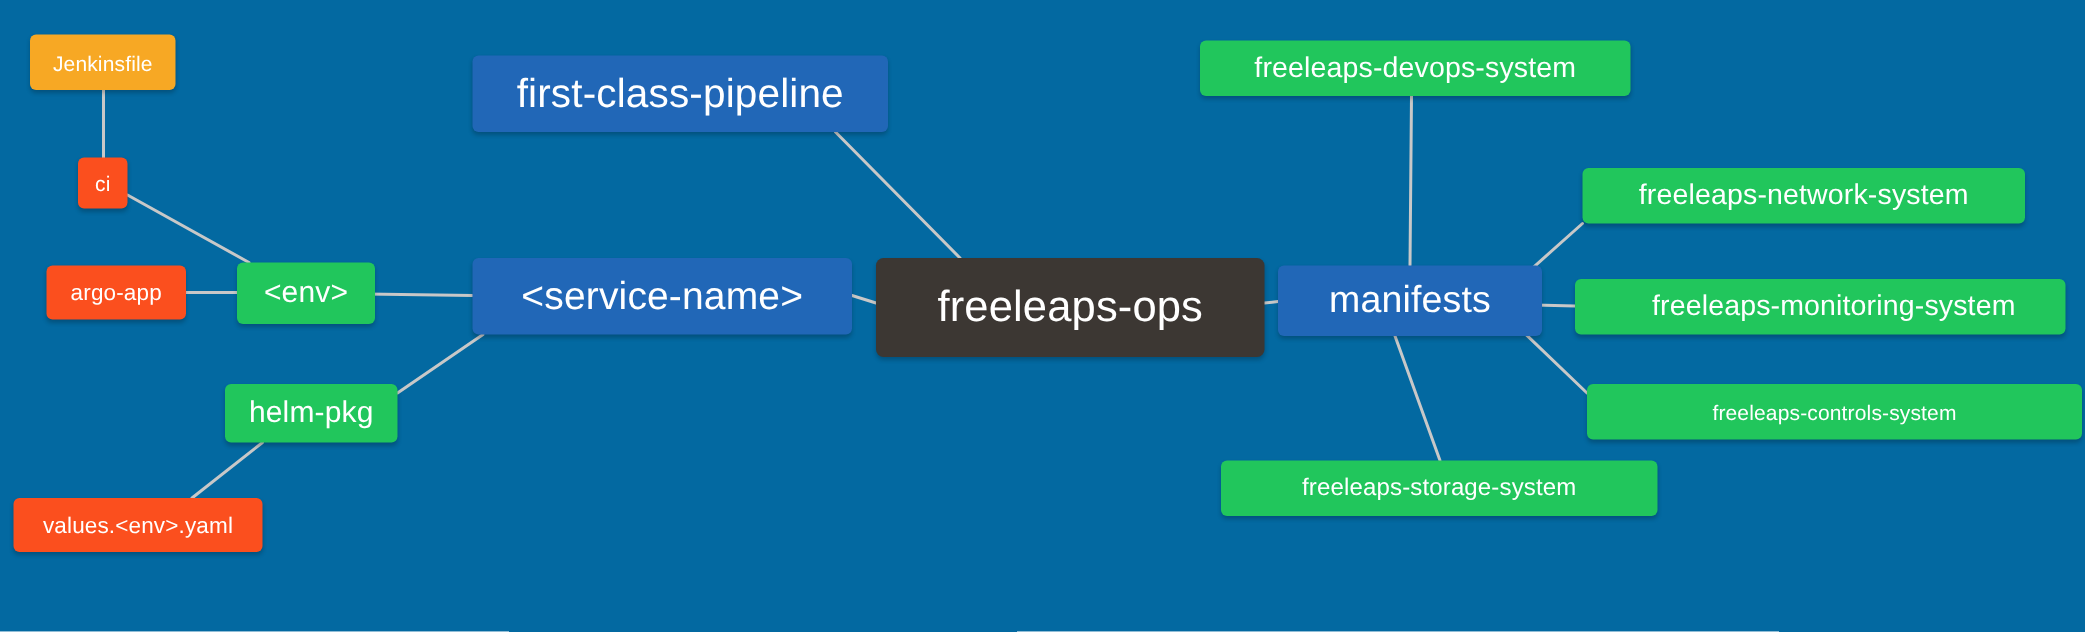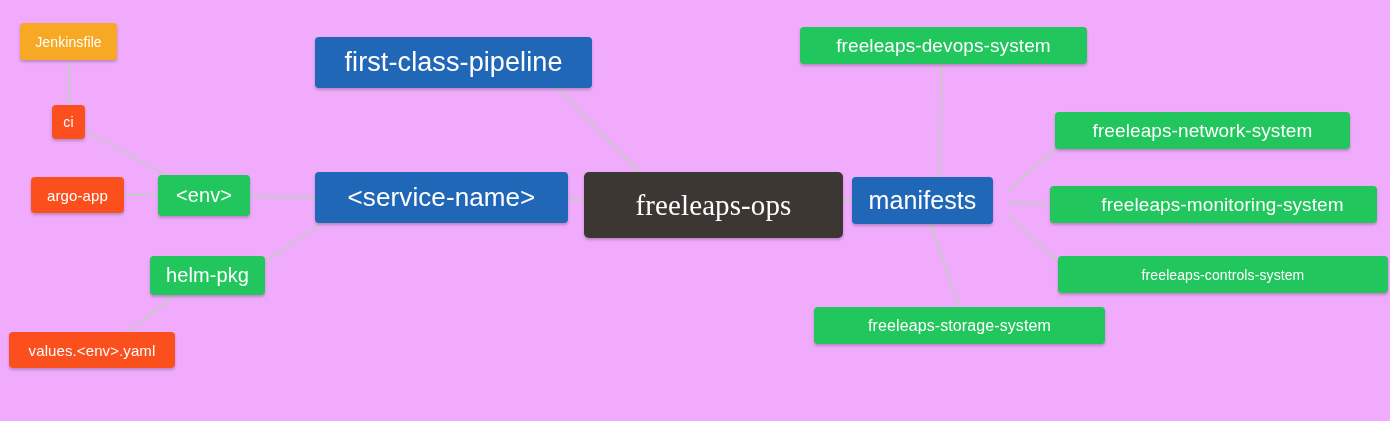--- a/index.html
+++ b/index.html
@@ -8,21 +8,21 @@
     background: #ffffff;
   }
   body {
     font-family: "Liberation Sans", sans-serif;
     -webkit-font-smoothing: antialiased;
   }
   #canvas {
     position: relative;
     width: 1390px;
     height: 421px;
-    background: #f0abfc;
+    background: #0369a1;
     overflow: hidden;
   }
   #edges {
     position: absolute;
     left: 0;
     top: 0;
     width: 1390px;
     height: 421px;
     pointer-events: none;
   }
@@ -65,21 +65,21 @@
     </svg>
   <div id="nodes">
       <div class="node" style="left: 20px; top: 23px; width: 97px; height: 37px; background: rgb(247, 168, 36); font-size: 14px;">Jenkinsfile</div>
       <div class="node" style="left: 52px; top: 105px; width: 33px; height: 34px; background: rgb(251, 79, 30); font-size: 14px;">ci</div>
       <div class="node" style="left: 31px; top: 177px; width: 93px; height: 36px; background: rgb(251, 79, 30); font-size: 15px;">argo-app</div>
       <div class="node" style="left: 158px; top: 175px; width: 92px; height: 41px; background: rgb(33, 198, 92); font-size: 20px;">&lt;env&gt;</div>
       <div class="node" style="left: 150px; top: 256px; width: 115px; height: 39px; background: rgb(33, 198, 92); font-size: 20px;">helm-pkg</div>
       <div class="node" style="left: 9px; top: 332px; width: 166px; height: 36px; background: rgb(251, 79, 30); font-size: 15px;">values.&lt;env&gt;.yaml</div>
       <div class="node" style="left: 315px; top: 37px; width: 277px; height: 51px; background: rgb(33, 103, 183); font-size: 27px;">first-class-pipeline</div>
       <div class="node" style="left: 315px; top: 172px; width: 253px; height: 51px; background: rgb(33, 103, 183); font-size: 26px;">&lt;service-name&gt;</div>
-      <div class="node root" style="left: 584px; top: 172px; width: 259px; height: 66px; background: rgb(60, 55, 51); font-size: 29px; font-family: Liberation Serif, serif;">freeleaps-ops</div>
-      <div class="node" style="left: 852px; top: 177px; width: 141px; height: 47px; background: rgb(33, 103, 183); font-size: 25px;">manifests</div>
+      <div class="node root" style="left: 584px; top: 172px; width: 259px; height: 66px; background: rgb(60, 55, 51); font-size: 29px;">freeleaps-ops</div>
+      <div class="node" style="left: 852px; top: 177px; width: 176px; height: 47px; background: rgb(33, 103, 183); font-size: 25px;">manifests</div>
       <div class="node" style="left: 800px; top: 27px; width: 287px; height: 37px; background: rgb(33, 198, 92); font-size: 19px;">freeleaps-devops-system</div>
       <div class="node" style="left: 1055px; top: 112px; width: 295px; height: 37px; background: rgb(33, 198, 92); font-size: 19px;">freeleaps-network-system</div>
       <div class="node" style="left: 1050px; top: 186px; width: 327px; height: 37px; background: rgb(33, 198, 92); font-size: 19px; padding-left: 18px;">freeleaps-monitoring-system</div>
       <div class="node" style="left: 1058px; top: 256px; width: 330px; height: 37px; background: rgb(33, 198, 92); font-size: 14px;">freeleaps-controls-system</div>
       <div class="node" style="left: 814px; top: 307px; width: 291px; height: 37px; background: rgb(33, 198, 92); font-size: 16px;">freeleaps-storage-system</div>
     </div>
 </div>
 
 </body></html>

